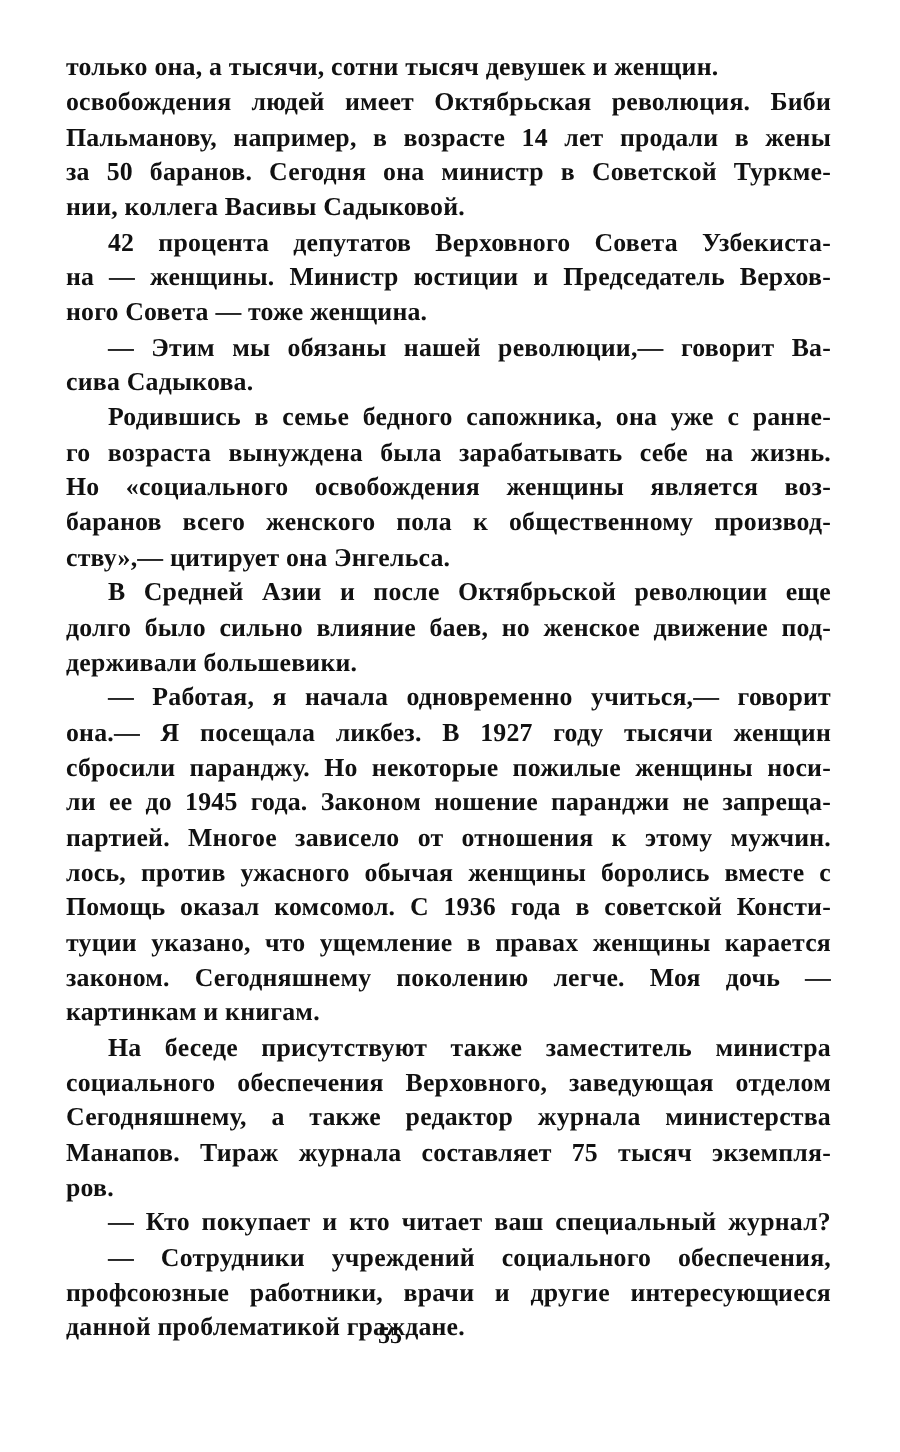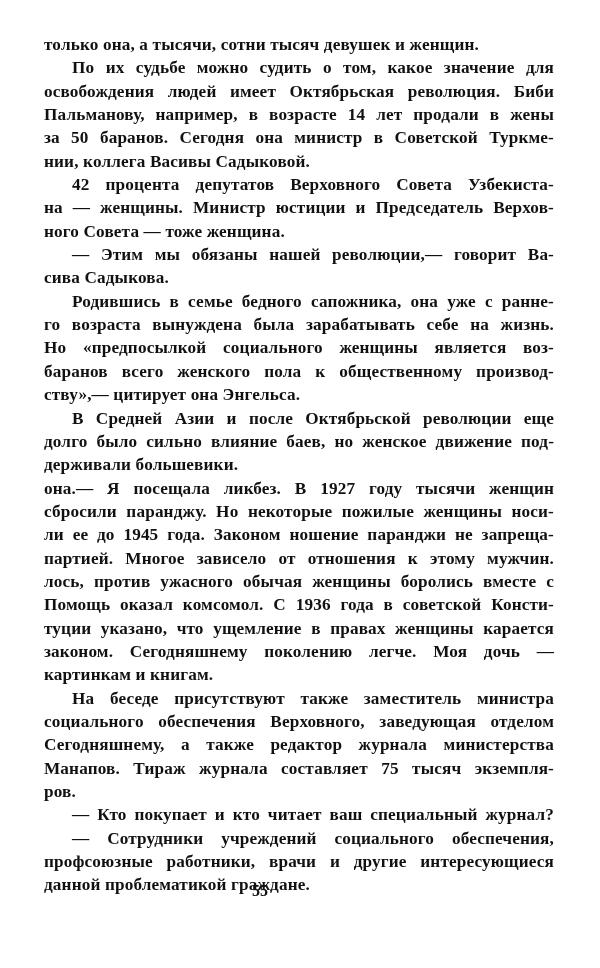--- a/index.html
+++ b/index.html
@@ -53,53 +53,53 @@
 </head>
 <body>
 
 <div class="page">
 
   <div>
     <span class="line last">только она, а тысячи, сотни тысяч девушек и женщин.</span>
   </div>
 
   <div>
-    <span class="line indent">По их судьбе можно судить о том, какое значение для</span>
     <span class="line">освобождения людей имеет Октябрьская революция. Биби</span>
     <span class="line">Пальманову, например, в возрасте 14 лет продали в жены</span>
     <span class="line">за 50 баранов. Сегодня она министр в Советской Туркме-</span>
     <span class="line last">нии, коллега Васивы Садыковой.</span>
   </div>
 
   <div>
     <span class="line indent">42 процента депутатов Верховного Совета Узбекиста-</span>
     <span class="line">на — женщины. Министр юстиции и Председатель Верхов-</span>
     <span class="line last">ного Совета — тоже женщина.</span>
   </div>
 
   <div>
     <span class="line indent">— Этим мы обязаны нашей революции,— говорит Ва-</span>
     <span class="line last">сива Садыкова.</span>
   </div>
 
   <div>
     <span class="line indent">Родившись в семье бедного сапожника, она уже с ранне-</span>
     <span class="line">го возраста вынуждена была зарабатывать себе на жизнь.</span>
-    <span class="line">Но «предпосылкой социального женщины является воз-</span>
+    <span class="line">Но «социального освобождения женщины является воз-</span>
     <span class="line">баранов всего женского пола к общественному производ-</span>
     <span class="line last">ству»,— цитирует она Энгельса.</span>
   </div>
 
   <div>
     <span class="line indent">В Средней Азии и после Октябрьской революции еще</span>
     <span class="line">долго было сильно влияние баев, но женское движение под-</span>
     <span class="line last">держивали большевики.</span>
   </div>
 
   <div>
+    <span class="line indent">— Работая, я начала одновременно учиться,— говорит</span>
     <span class="line">она.— Я посещала ликбез. В 1927 году тысячи женщин</span>
     <span class="line">сбросили паранджу. Но некоторые пожилые женщины носи-</span>
     <span class="line">ли ее до 1945 года. Законом ношение паранджи не запреща-</span>
     <span class="line">партией. Многое зависело от отношения к этому мужчин.</span>
     <span class="line">лось, против ужасного обычая женщины боролись вместе с</span>
     <span class="line">Помощь оказал комсомол. С 1936 года в советской Консти-</span>
     <span class="line">туции указано, что ущемление в правах женщины карается</span>
     <span class="line">законом. Сегодняшнему поколению легче. Моя дочь —</span>
     <span class="line last">картинкам и книгам.</span>
   </div>

